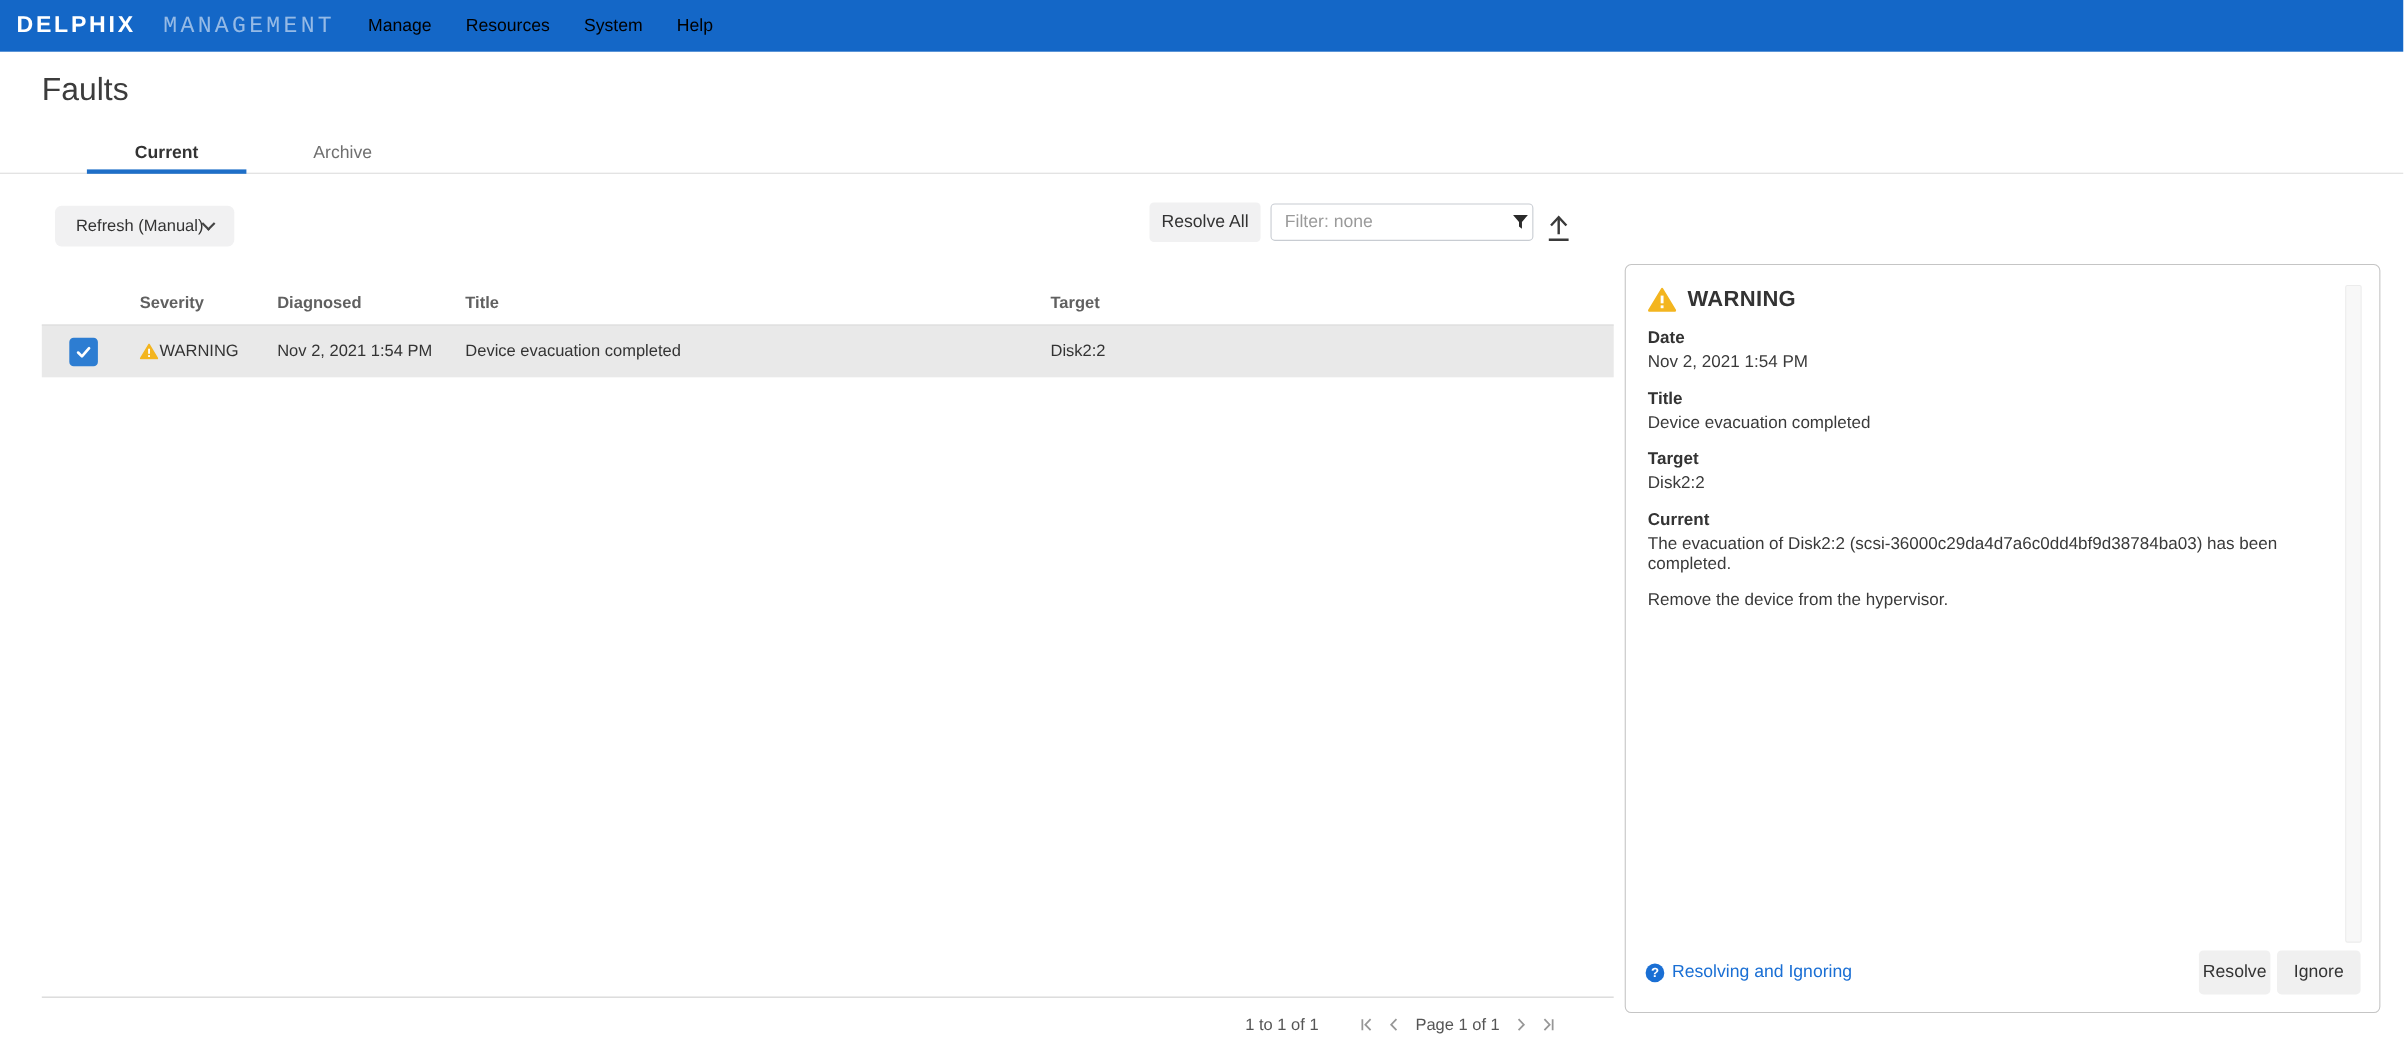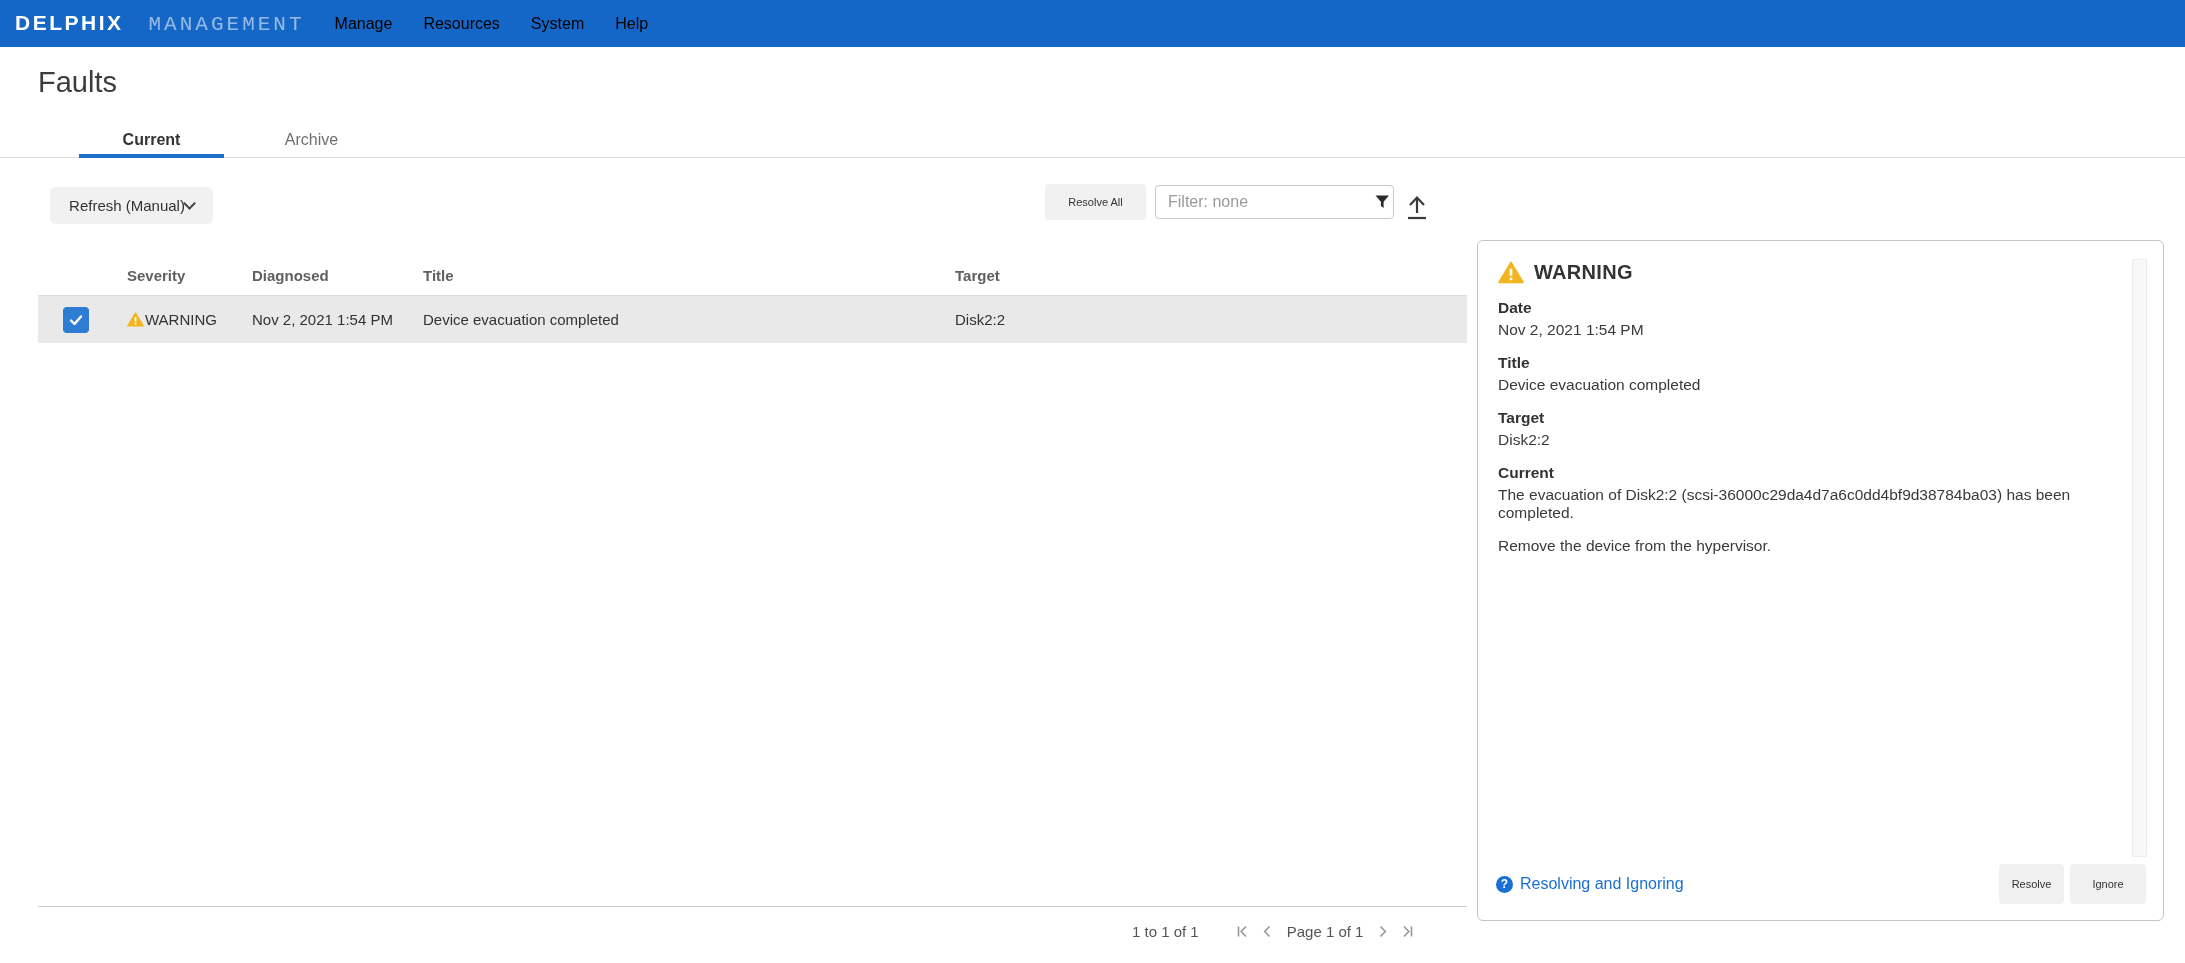--- a/index.html
+++ b/index.html
@@ -22,21 +22,21 @@
   
   .tabs { position:absolute; left:0; top:122px; width:100%; height:36px;
           border-bottom:1px solid #ddd; display:flex; padding-left:79px; gap:15px; }
   .tab { width:145px; height:100%; display:flex; align-items:center; justify-content:center;
          font-size:16px; color:#6f6f6f; cursor:pointer; position:relative; }
   .tab.active { color:#333; font-weight:bold; }
   .tab.active::after { content:""; position:absolute; left:0; right:0; bottom:-1px;
          height:4px; background:#1E6FC8; }
 
   
-  .btn { background:#f1f1f2; border:none; border-radius:4px; font-size:11px; color:#333;
+  .btn { background:#f1f1f2; border:none; border-radius:4px; font-size:16px; color:#333;
          font-family:"Liberation Sans",sans-serif; display:flex; align-items:center;
          justify-content:center; cursor:pointer; }
   .refresh-btn { position:absolute; left:50px; top:187px; width:163px; height:37px;
          border-radius:6px; justify-content:center; padding:0 16px; font-size:15px; }
   .chev-down { width:9px; height:9px; border-right:2px solid #444; border-bottom:2px solid #444;
          transform:rotate(45deg); margin-top:-5px; }
   .resolve-all-btn { position:absolute; left:1045px; top:184px; width:101px; height:36px; }
   .filter-box { position:absolute; left:1155px; top:185px; width:239px; height:34px;
          border:1px solid #c8ccd2; border-radius:4px; background:#fff;
          display:flex; align-items:center; padding:0 10px 0 12px; }

